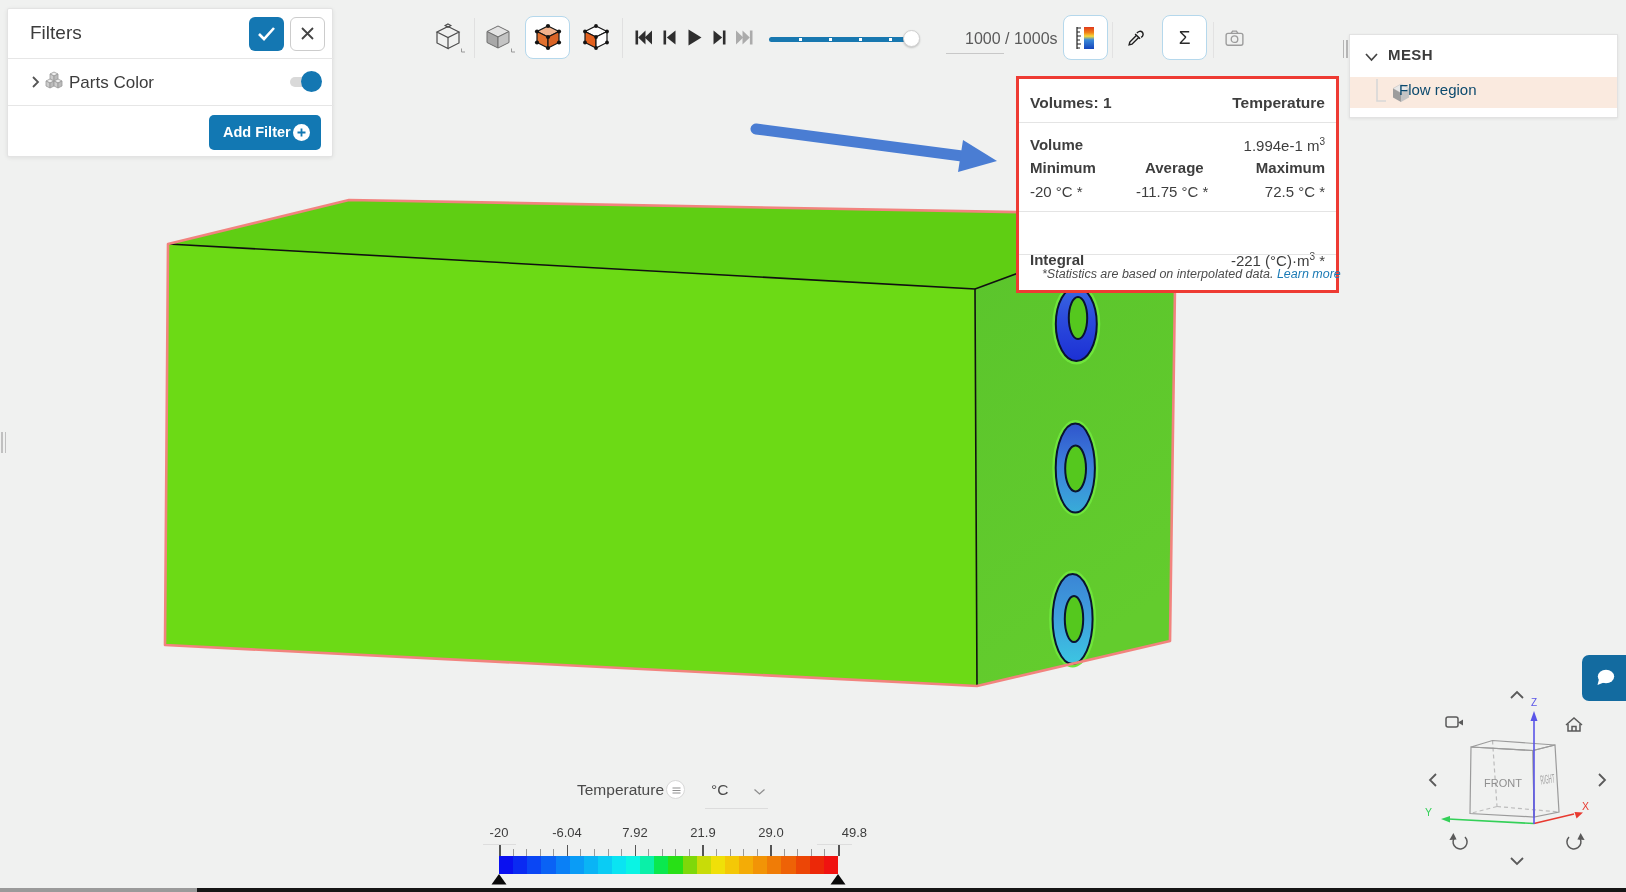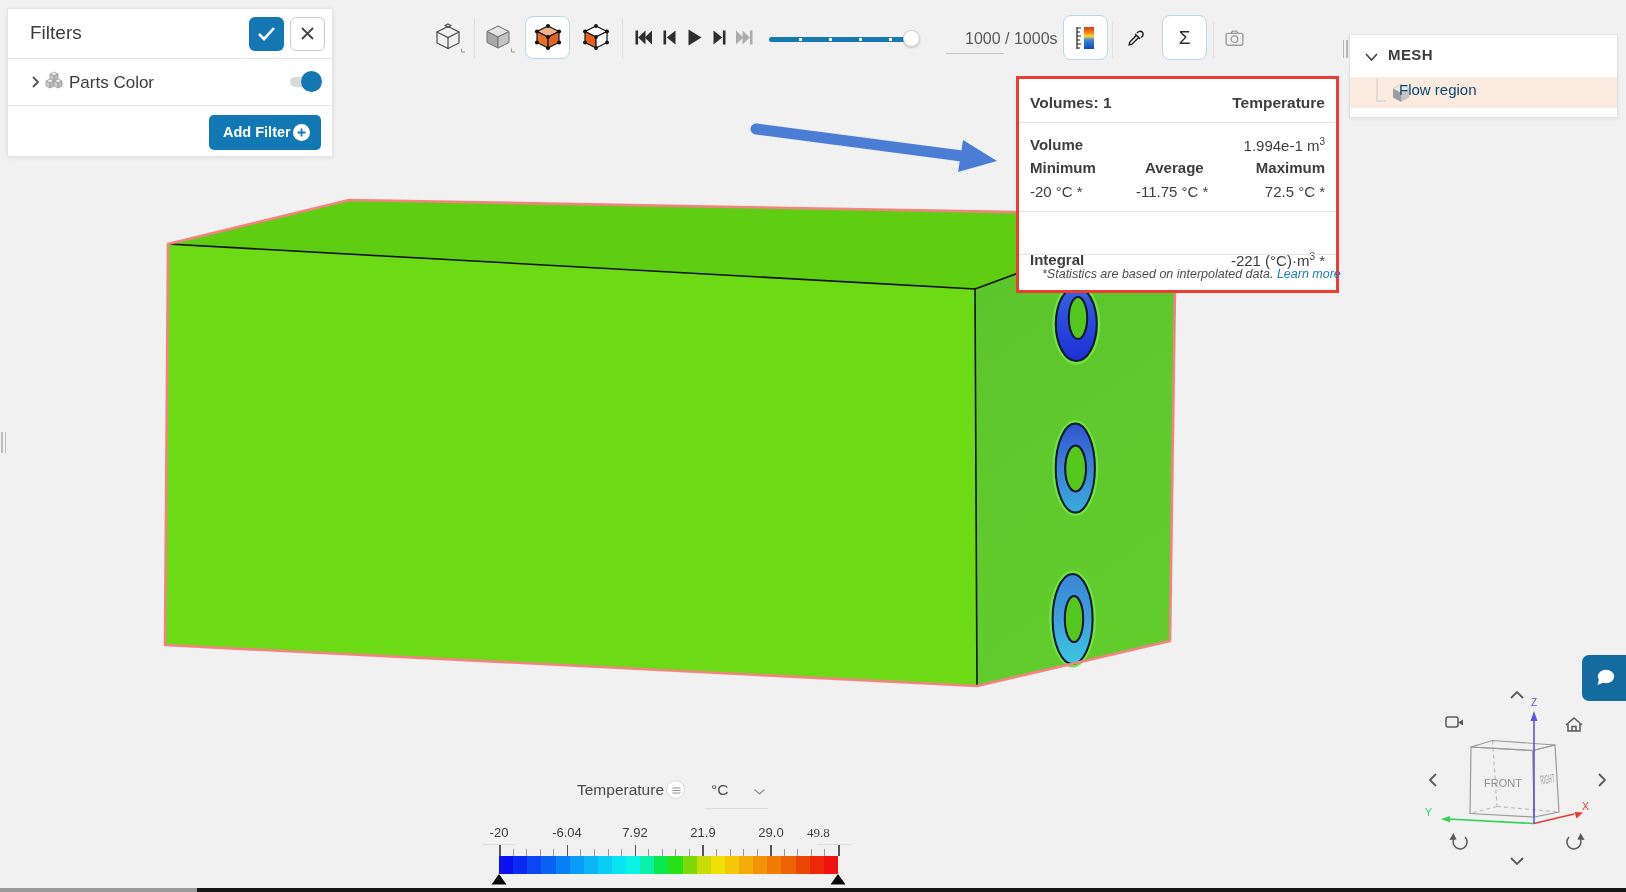--- a/index.html
+++ b/index.html
@@ -278,21 +278,21 @@
       <polyline points="1.5,1.5 6.5,6 11.5,1.5" fill="none" stroke="#8e8e8e" stroke-width="1.3"></polyline>
     </svg>
   <div class="abs" style="left:705px;top:808px;width:63px;height:1px;background:#dcdcdc;"></div>
   <div class="abs" style="left:483px;top:844px;width:33px;height:1px;background:#ddd;"></div>
   <div class="abs" style="left:817px;top:844px;width:35px;height:1px;background:#ddd;"></div>
   <div class="abs" style="left:469px;top:825px;width:60px;text-align:center;font-size:13px;color:#3d3d3d;">-20</div>
     <div class="abs" style="left:537px;top:825px;width:60px;text-align:center;font-size:13px;color:#3d3d3d;">-6.04</div>
     <div class="abs" style="left:605px;top:825px;width:60px;text-align:center;font-size:13px;color:#3d3d3d;">7.92</div>
     <div class="abs" style="left:673px;top:825px;width:60px;text-align:center;font-size:13px;color:#3d3d3d;">21.9</div>
     <div class="abs" style="left:741px;top:825px;width:60px;text-align:center;font-size:13px;color:#3d3d3d;">29.0</div>
-    <div class="abs" style="left:807px;top:825px;width:60px;text-align:left;font-size:13px;color:#3d3d3d;font-family:Liberation Serif, serif;">49.8</div>
+    <div class="abs" style="left:807px;top:825px;width:60px;text-align:right;font-size:13px;color:#3d3d3d;">49.8</div>
   <div class="abs" style="left:499.0px;top:845px;width:1.5px;height:11px;background:#555;"></div>
     <div class="abs" style="left:512.6px;top:849px;width:1px;height:7px;background:#999;"></div>
     <div class="abs" style="left:526.1px;top:849px;width:1px;height:7px;background:#999;"></div>
     <div class="abs" style="left:539.7px;top:849px;width:1px;height:7px;background:#999;"></div>
     <div class="abs" style="left:553.2px;top:849px;width:1px;height:7px;background:#999;"></div>
     <div class="abs" style="left:566.8px;top:845px;width:1.5px;height:11px;background:#555;"></div>
     <div class="abs" style="left:580.4px;top:849px;width:1px;height:7px;background:#999;"></div>
     <div class="abs" style="left:593.9px;top:849px;width:1px;height:7px;background:#999;"></div>
     <div class="abs" style="left:607.5px;top:849px;width:1px;height:7px;background:#999;"></div>
     <div class="abs" style="left:621.0px;top:849px;width:1px;height:7px;background:#999;"></div>

